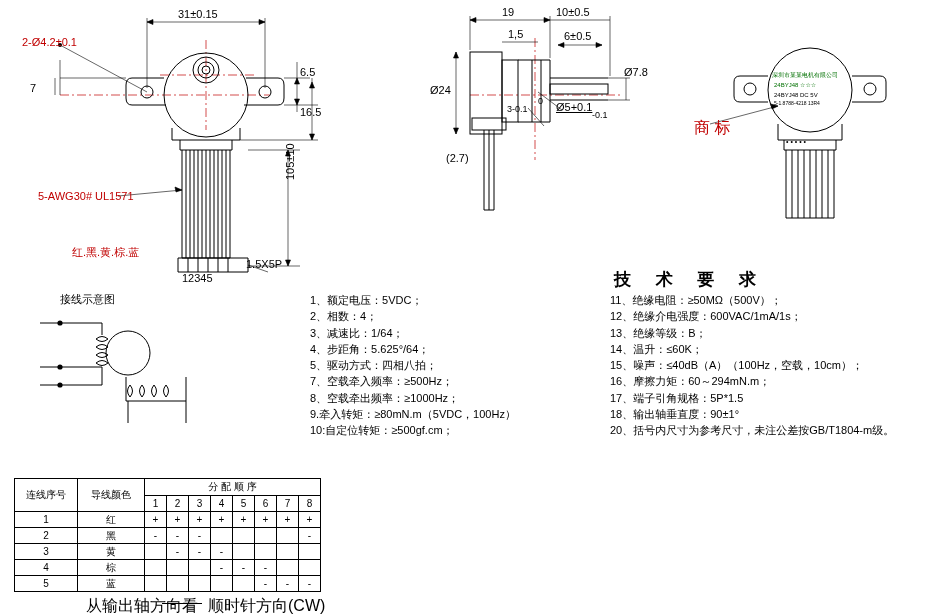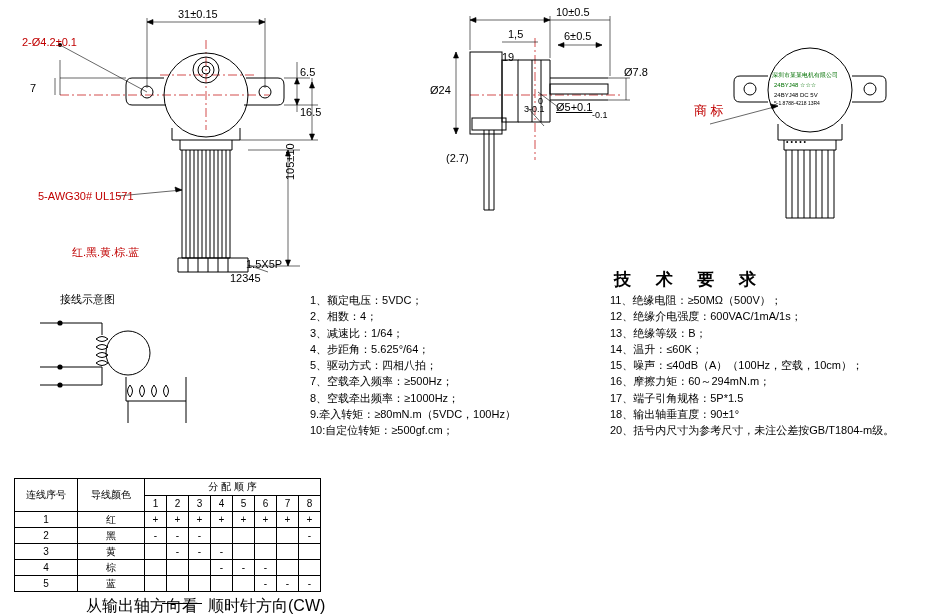--- a/index.html
+++ b/index.html
@@ -123,21 +123,21 @@
   </svg>
   <div class="abs txt red" style="left:22px;top:36px;">2-Ø4.2±0.1</div>
   <div class="abs txt" style="left:178px;top:8px;">31±0.15</div>
   <div class="abs txt" style="left:30px;top:82px;">7</div>
   <div class="abs txt" style="left:300px;top:66px;">6.5</div>
   <div class="abs txt" style="left:300px;top:106px;">16.5</div>
   <div class="abs txt" style="left:284px;top:180px;transform:rotate(-90deg);transform-origin:left top;">105±10</div>
   <div class="abs txt red" style="left:38px;top:190px;">5-AWG30# UL1571</div>
   <div class="abs txt red" style="left:72px;top:246px;">红.黑.黄.棕.蓝</div>
   <div class="abs txt" style="left:246px;top:258px;">1.5X5P</div>
-  <div class="abs txt" style="left:182px;top:272px;margin-left:48px;">12345</div>
+  <div class="abs txt" style="left:182px;top:272px;">12345</div>
   <div class="abs txt" style="left:60px;top:293px;">接线示意图</div>
 </div>
 
 <div class="abs" style="left:410px;top:0;width:250px;height:240px;">
   <svg width="250" height="240">
     <g stroke="#c00000" stroke-width="0.7" stroke-dasharray="9,3,2,3">
       <line x1="60" y1="95" x2="210" y2="95"></line>
       <line x1="125" y1="38" x2="125" y2="160"></line>
     </g>
     <g fill="none" stroke="#000" stroke-width="1">
@@ -182,28 +182,28 @@
       <polygon points="46,134 43.5,128 48.5,128" fill="#000"></polygon>
 
       <line x1="216" y1="78" x2="216" y2="100"></line>
       <line x1="198" y1="78" x2="220" y2="78"></line>
       <line x1="198" y1="100" x2="220" y2="100"></line>
 
       <line x1="128" y1="92" x2="152" y2="110"></line>
       <line x1="118" y1="108" x2="134" y2="126"></line>
     </g>
   </svg>
-  <div class="abs txt" style="left:92px;top:6px;margin-top:45px;">19</div>
+  <div class="abs txt" style="left:92px;top:6px;">19</div>
   <div class="abs txt" style="left:98px;top:28px;">1,5</div>
   <div class="abs txt" style="left:20px;top:84px;">Ø24</div>
   <div class="abs txt" style="left:36px;top:152px;">(2.7)</div>
   <div class="abs txt" style="left:146px;top:6px;">10±0.5</div>
   <div class="abs txt" style="left:154px;top:30px;text-align:center;">6±0.5</div>
   <div class="abs txt" style="left:214px;top:66px;">Ø7.8</div>
-  <div class="abs txt-xs" style="left:114px;top:104px;">3-0.1</div>
+  <div class="abs txt-xs" style="left:97px;top:104px;">3-0.1</div>
   <div class="abs txt-xs" style="left:128px;top:96px;">0</div>
   <div class="abs txt" style="left:146px;top:101px;text-decoration:underline;">Ø5+0.1</div>
   <div class="abs txt-xs" style="left:182px;top:110px;">-0.1</div>
 </div>
 
 <div class="abs" style="left:700px;top:28px;width:230px;height:200px;">
   <svg width="230" height="200">
     <g fill="none" stroke="#000" stroke-width="1">
       <circle cx="110" cy="62" r="42"></circle>
       <path d="M68,48 L40,48 Q34,48 34,54 L34,68 Q34,74 40,74 L68,74"></path>
@@ -224,21 +224,21 @@
     <g stroke="#000" stroke-width="0.6">
       <line x1="10" y1="96" x2="78" y2="78"></line>
       <polygon points="78,78 71,76 72,81" fill="#000"></polygon>
     </g>
   </svg>
   <div class="abs txt-xs green" style="left:72px;top:44px;font-size:6px;">深圳市某某电机有限公司</div>
   <div class="abs txt-xs green" style="left:74px;top:54px;font-size:6px;">24BYJ48            ☆☆☆</div>
   <div class="abs txt-xs" style="left:74px;top:64px;font-size:6px;">24BYJ48      DC 5V</div>
   <div class="abs txt-xs" style="left:74px;top:73px;font-size:5px;">5-1.8788-4218 13R4</div>
   <div class="abs txt-xs" style="left:86px;top:110px;font-size:7px;">• • • • •</div>
-  <div class="abs txt red" style="left:-6px;top:75px;font-size:13px;">商 标</div>
+  <div class="abs txt red" style="left:-6px;top:90px;font-size:16px;">商 标</div>
 </div>
 
 <div class="abs" style="left:0;top:305px;width:260px;height:165px;">
   <svg width="260" height="165">
     <g fill="none" stroke="#000" stroke-width="1">
 
       <circle cx="128" cy="48" r="22"></circle>
 
       <path d="M60,18 L102,18 L102,30"></path>
       <path d="M96,34 q6,-5 12,0 q-6,5 -12,0"></path>

